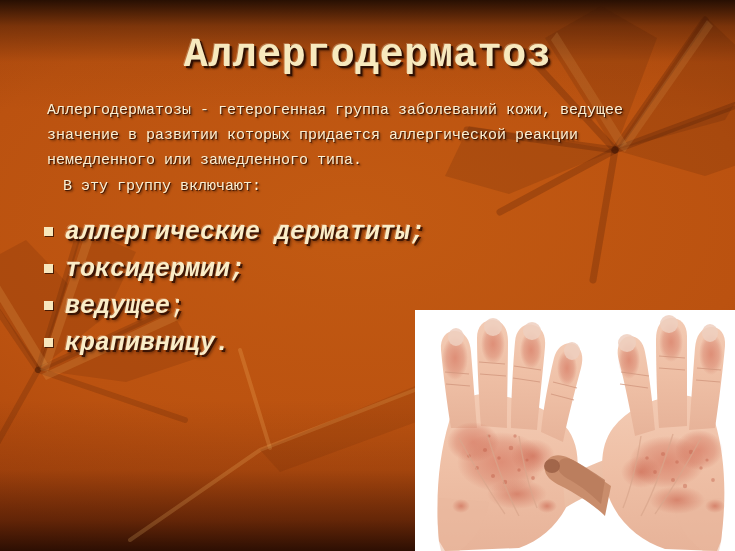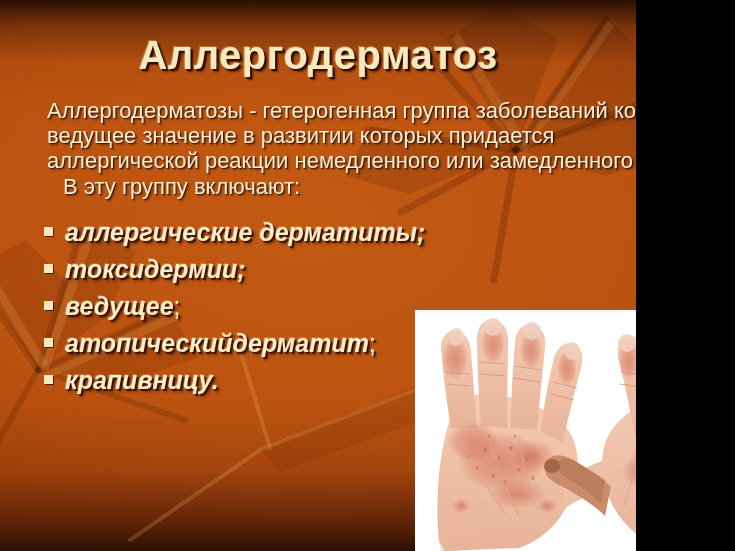--- a/index.html
+++ b/index.html
@@ -5,24 +5,24 @@
 <style>
   html, body {
     margin: 0;
     padding: 0;
     background: #000;
   }
   * { box-sizing: border-box; }
 
   .slide {
     position: relative;
-    width: 636px;
+    width: 735px;
     height: 551px;
     overflow: hidden;
-    font-family: Liberation Sans, sans-serif;
+    font-family: Liberation Mono, monospace;
     
     background:
       linear-gradient(to bottom,
         rgba(32,12,2,0.95) 0px,
         rgba(74,30,6,0.55) 26px,
         rgba(120,52,10,0.12) 62px,
         rgba(120,52,10,0.00) 110px,
         rgba(120,52,10,0.00) 400px,
         rgba(84,28,6,0.20) 470px,
         rgba(54,16,4,0.62) 520px,
@@ -58,21 +58,21 @@
        3px 3px 2px rgba(20,6,1,0.55),
       -1px -1px 0 rgba(255,250,225,0.25);
   }
 
   
   .body-text {
     position: absolute;
     left: 47px;
     top: 98px;
     width: 646px;
-    font-size: 22px;
+    font-size: 15px;
     line-height: 25px;
     color: #FBEFD2;
     text-shadow: 1px 1px 0 rgba(46,14,2,0.75), 2px 2px 2px rgba(22,6,1,0.45);
   }
   .body-text .para { margin: 0; }
   .body-text .lead-in { margin: 1px 0 0 16px; }
 
   
   .bullet-list {
     position: absolute;
@@ -196,24 +196,20 @@
       <span class="marker"></span>
       <span>аллергические дерматиты;</span><span class="tail"></span>
     </li>
     <li>
       <span class="marker"></span>
       <span>токсидермии;</span><span class="tail"></span>
     </li>
     <li>
       <span class="marker"></span>
       <span>ведущее</span><span class="tail">;</span>
-    </li>
-    <li>
-      <span class="marker"></span>
-      <span>атопическийдерматит</span><span class="tail">;</span>
     </li>
     <li>
       <span class="marker"></span>
       <span>крапивницу.</span><span class="tail"></span>
     </li>
   </ul>
 
   <div class="photo">
     <svg width="320" height="241" viewBox="0 0 320 241">
       <defs>

